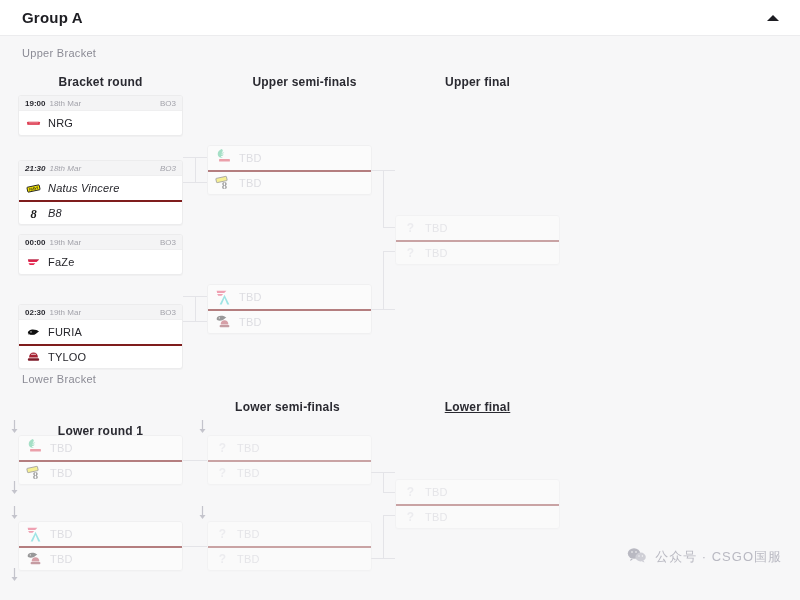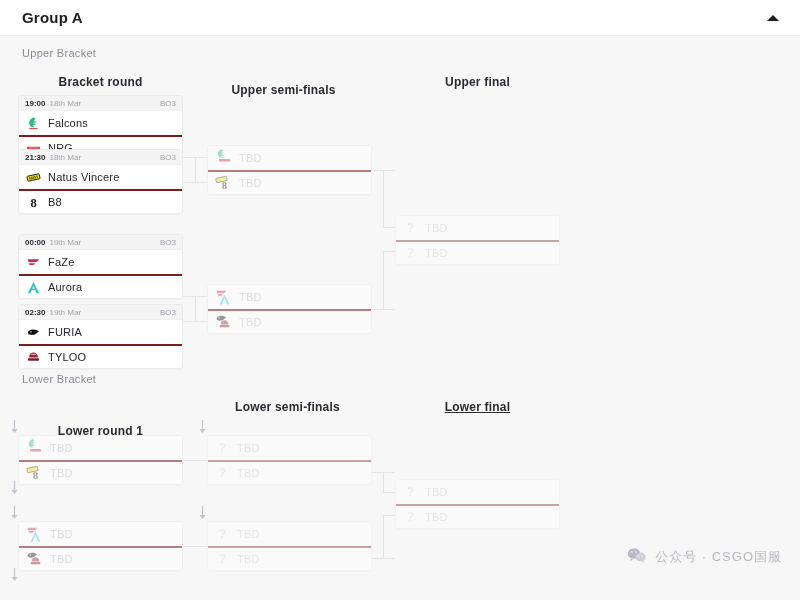--- a/index.html
+++ b/index.html
@@ -102,21 +102,21 @@
   <div class="group-header">
     <div class="group-title">Group A</div>
     <div class="collapse-btn">
       <div class="chev-up"></div>
     </div>
   </div>
 
   <div class="bracket-label" style="left:22px;top:47px;text-align:right;">Upper Bracket</div>
 
   <div class="round-title" style="left:18px;top:75px;width:165px;">Bracket round</div>
-  <div class="round-title" style="left:201px;top:75px;width:165px;margin-top:8px;">Upper semi-finals</div>
+  <div class="round-title" style="left:222px;top:75px;width:165px;">Upper semi-finals</div>
   <div class="round-title" style="left:395px;top:75px;width:165px;">Upper final</div>
 
   <div class="ln lnh" style="left:183px;top:157px;width:24px;"></div>
   <div class="ln lnv" style="left:195px;top:157px;height:25px;"></div>
   <div class="ln lnh" style="left:183px;top:182px;width:24px;"></div>
 
   <div class="ln lnh" style="left:183px;top:296px;width:24px;"></div>
   <div class="ln lnv" style="left:195px;top:296px;height:25px;"></div>
   <div class="ln lnh" style="left:183px;top:321px;width:24px;"></div>
 
@@ -130,38 +130,29 @@
 
   <div class="match" style="left:18px;top:95px;width:165px;">
     <div class="match-head">
       <span class="m-time">19:00</span>
       <span class="m-date">18th Mar</span>
       <span class="m-bo">BO3</span>
     </div>
     <div class="team-row">
       <span class="logo">
         <svg viewBox="0 0 24 24">
-            <path d="M12 2C8 4 5 7 5 11c0 4 3 7 7 7 1 0 2-.3 2-1-2 0-3-1-3-2 2 0 4-1 5-3-2 .5-4 0-5-1 3 0 5-1 6-3-2 1-4 .8-5 0 2-1 3-3 2-5z" fill="#2fbd7e"></path>
-            <rect x="5" y="19" width="14" height="2" rx="1" fill="#d9243c" opacity=".8"></rect>
-          </svg>
-      </span>
-      <span class="team-name">Falcons</span>
-    </div>
-    <div class="team-row">
-      <span class="logo">
-        <svg viewBox="0 0 24 24">
             <rect x="2" y="9" width="20" height="5" rx="1" fill="#d9243c"></rect>
             <rect x="4" y="10.5" width="16" height="1.2" fill="#fff" opacity=".75"></rect>
           </svg>
       </span>
       <span class="team-name">NRG</span>
     </div>
   </div>
 
-  <div class="match" style="left:18px;top:149px;width:165px;">
+  <div class="match" style="left:18px;top:160px;width:165px;font-style:italic;">
     <div class="match-head">
       <span class="m-time">21:30</span>
       <span class="m-date">18th Mar</span>
       <span class="m-bo">BO3</span>
     </div>
     <div class="team-row">
       <span class="logo">
         <svg viewBox="0 0 24 24">
             <g transform="rotate(-12 12 12)">
               <rect x="2" y="8" width="20" height="8" rx="1" fill="#f2e205" stroke="#1a1a1a" stroke-width="1.4"></rect>
@@ -188,29 +179,20 @@
       <span class="m-bo">BO3</span>
     </div>
     <div class="team-row">
       <span class="logo">
         <svg viewBox="0 0 24 24">
             <path d="M3 7h18l-4 4h-7l-1 2h6l-3 3H6l-2-3h5l1-2H4z" fill="#e4254e"></path>
             <path d="M3 7h18l-1.5 1.5H4z" fill="#8f1530" opacity=".7"></path>
           </svg>
       </span>
       <span class="team-name">FaZe</span>
-    </div>
-    <div class="team-row">
-      <span class="logo">
-        <svg viewBox="0 0 24 24">
-            <path d="M12 3 L21 21 H17 L12 9 L7 21 H3 Z" fill="#1fc8c8"></path>
-            <rect x="8" y="14" width="8" height="2" fill="#1fc8c8"></rect>
-          </svg>
-      </span>
-      <span class="team-name">Aurora</span>
     </div>
   </div>
 
   <div class="match" style="left:18px;top:304px;width:165px;">
     <div class="match-head">
       <span class="m-time">02:30</span>
       <span class="m-date">19th Mar</span>
       <span class="m-bo">BO3</span>
     </div>
     <div class="team-row">

